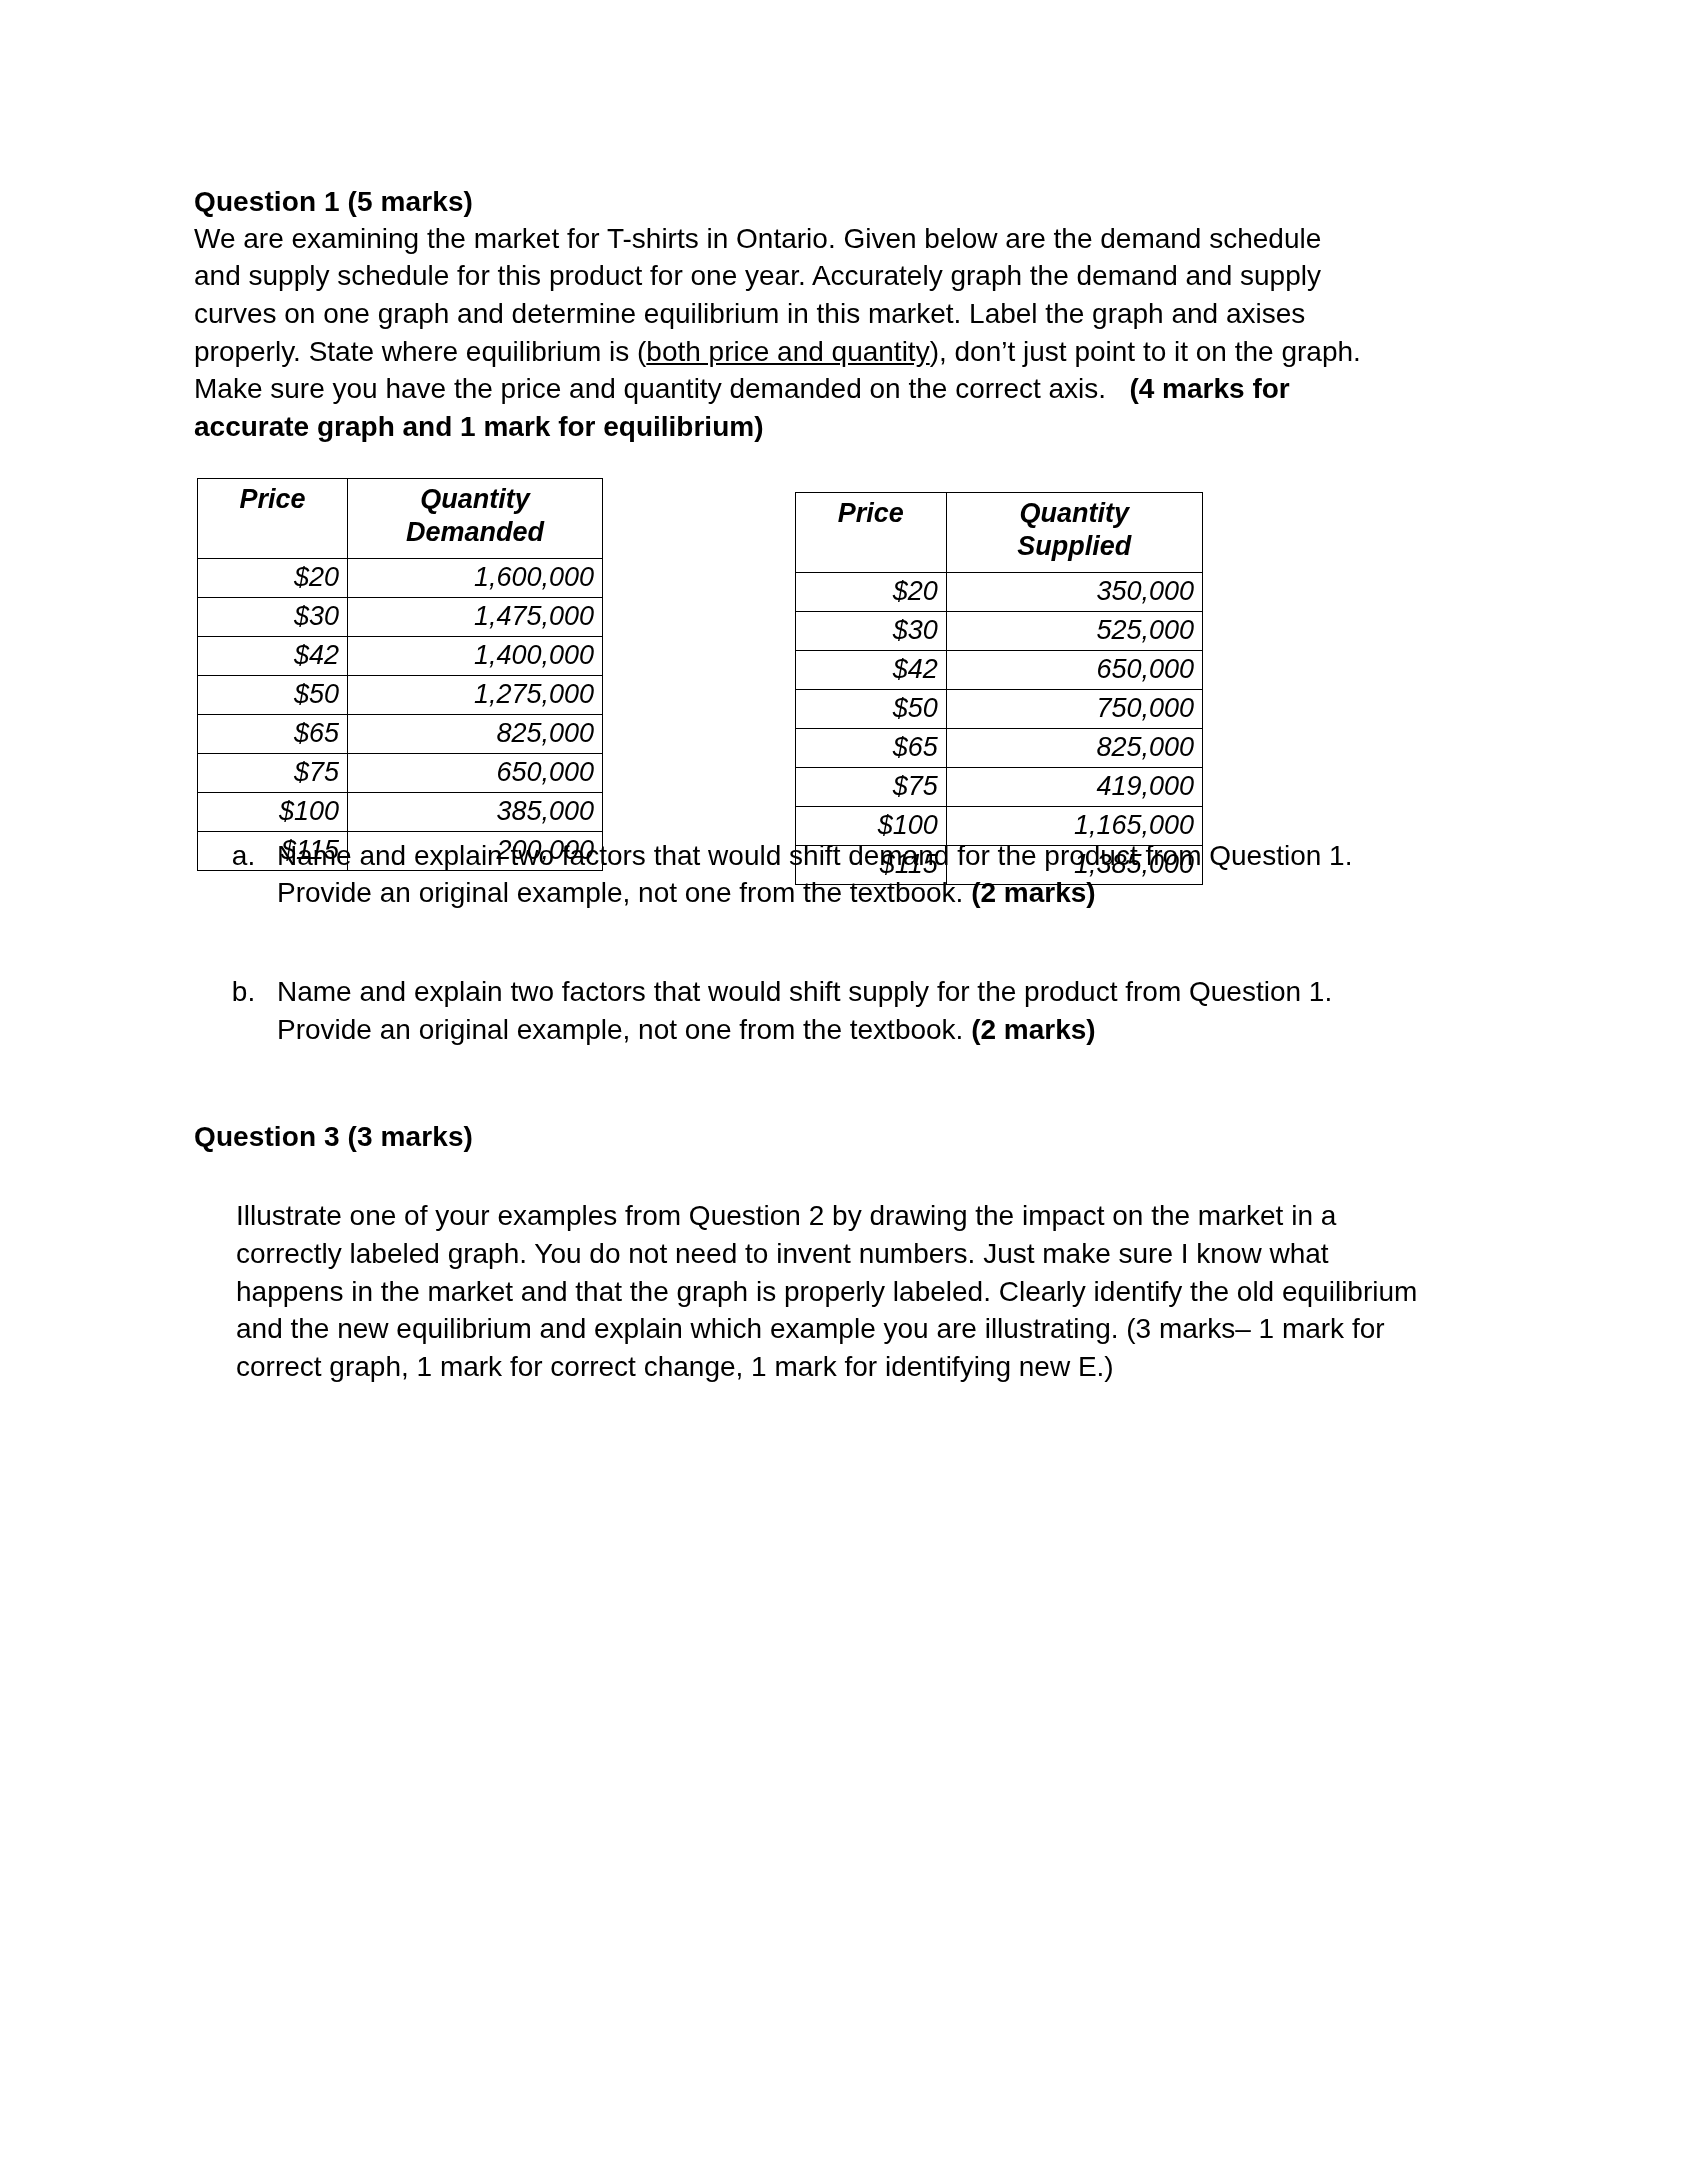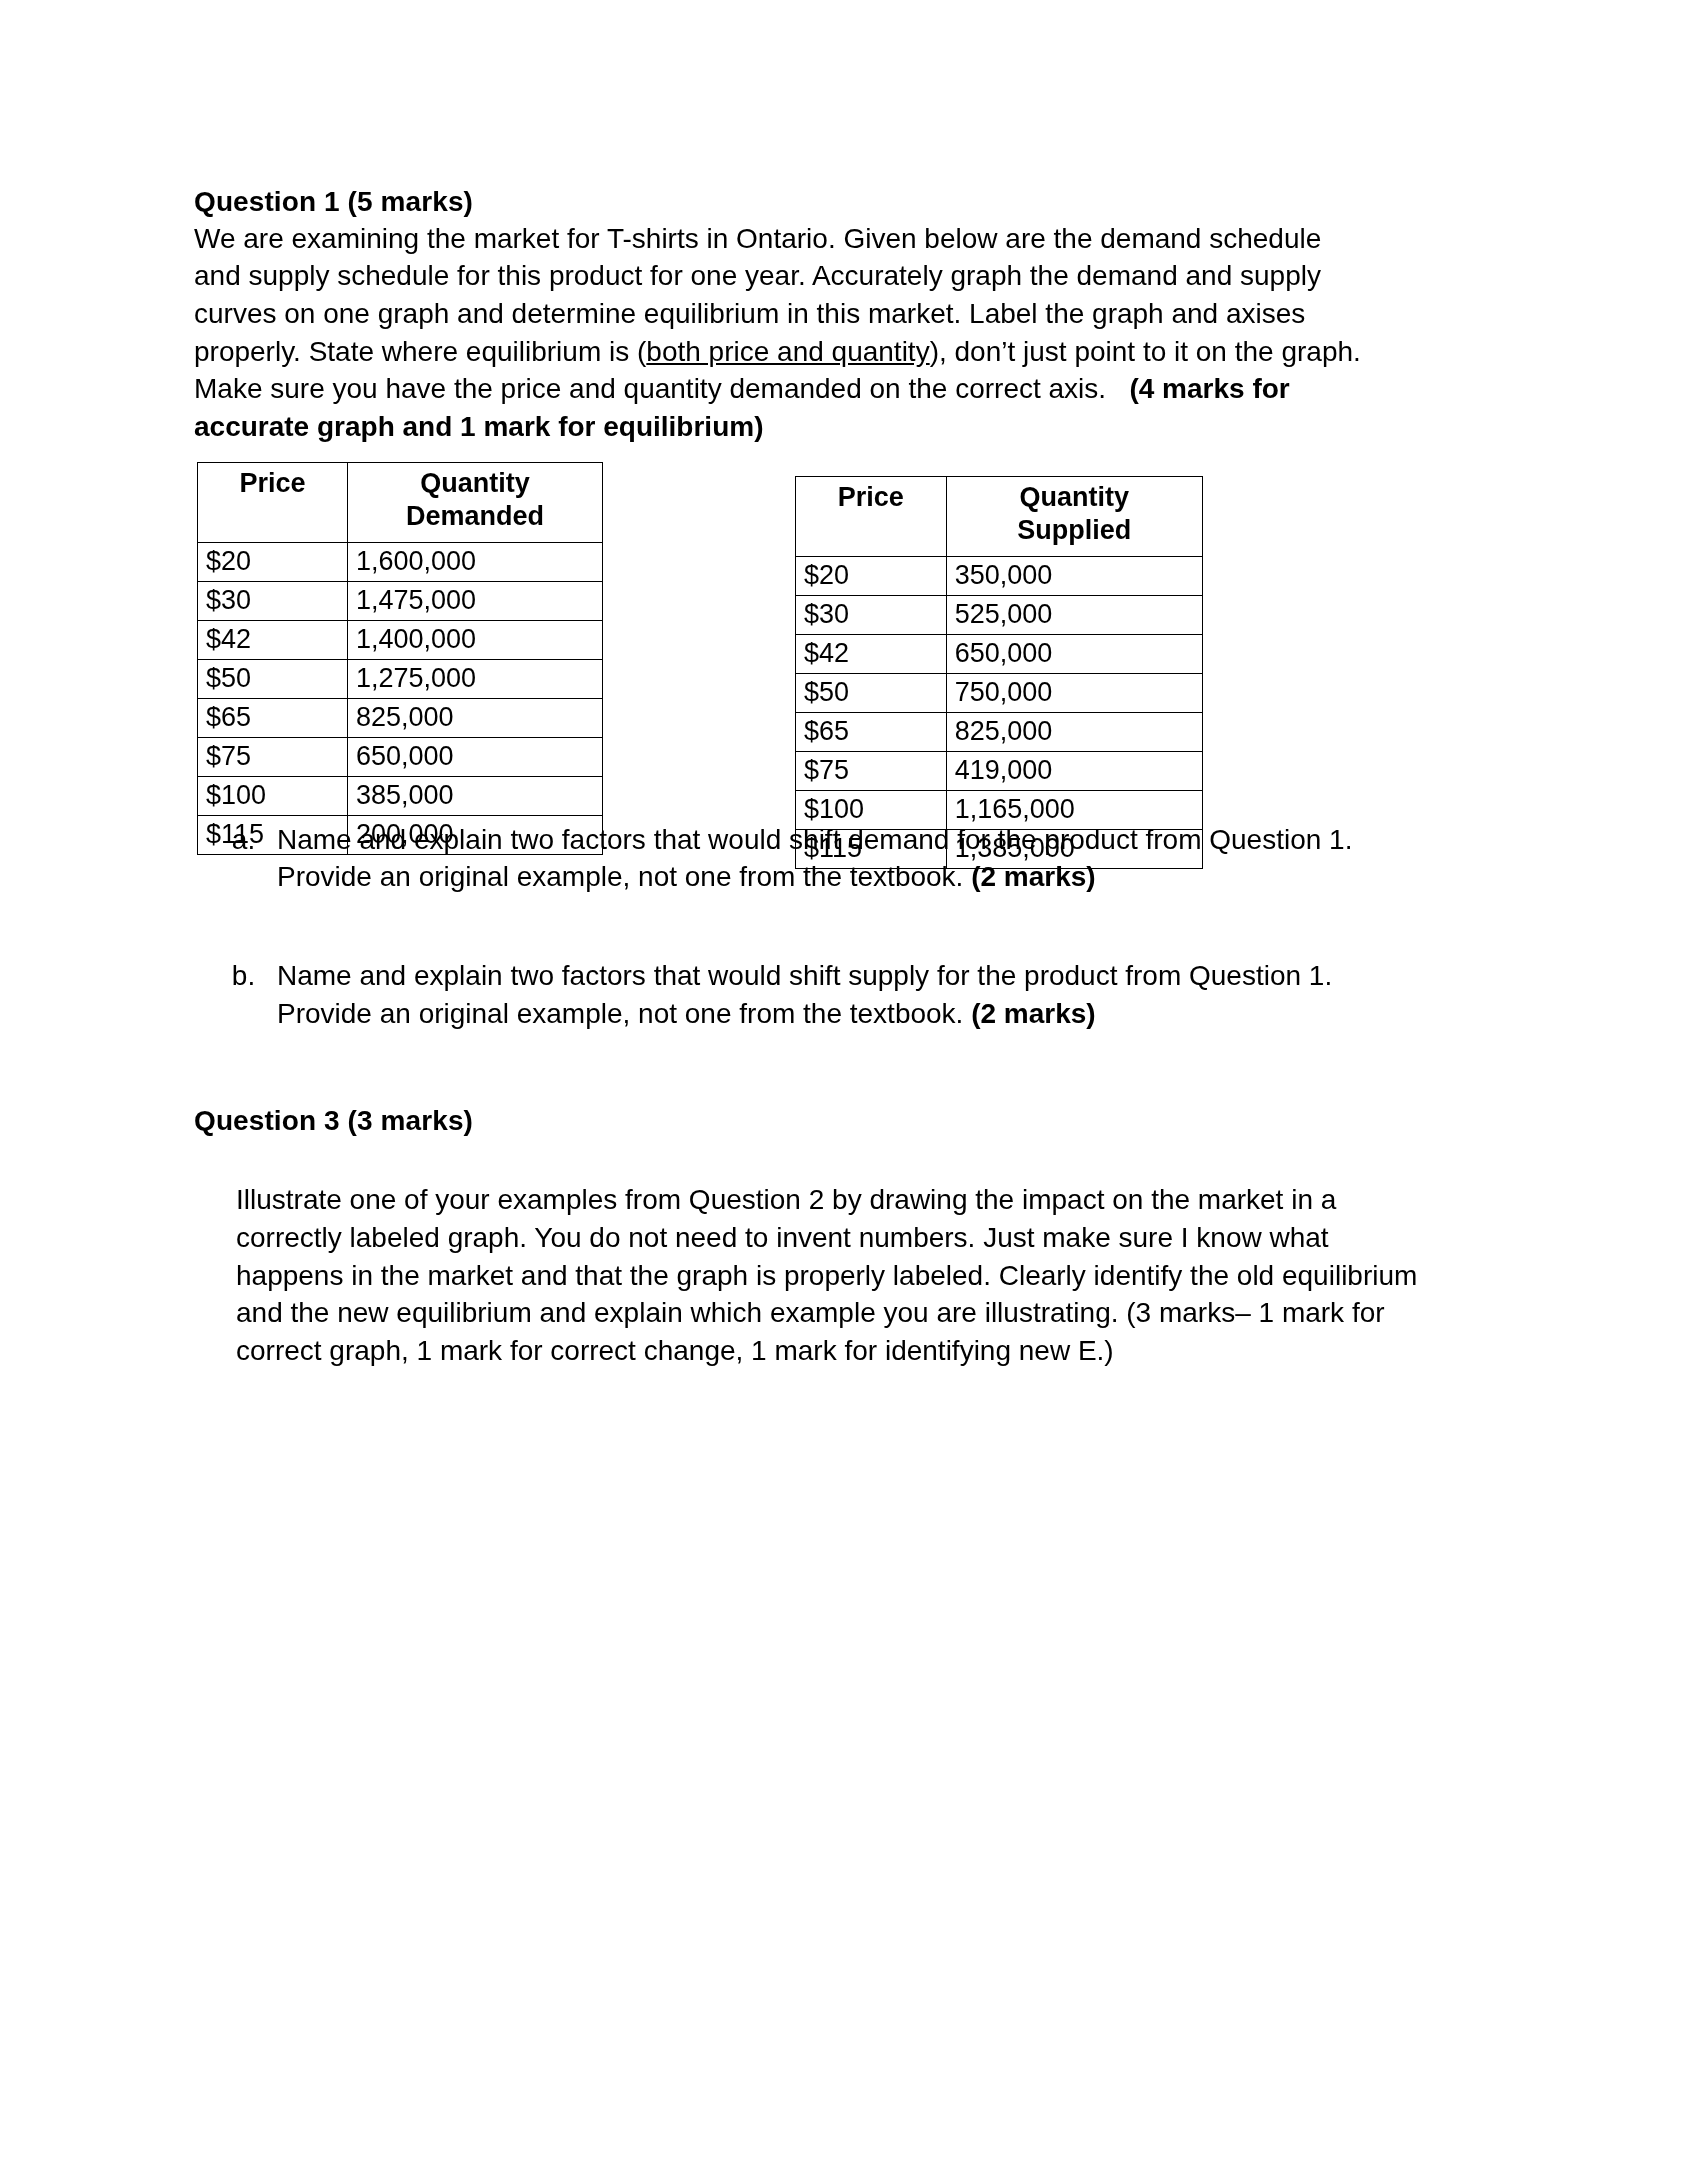--- a/index.html
+++ b/index.html
@@ -44,21 +44,22 @@
     text-align: left;
     width: 1178px;
   }
   .q1-body .b { font-weight: bold; }
   .q1-body .u { text-decoration: underline; }
 
   
   .tables-row {
     position: relative;
     height: 317px;
-    margin-top: 16px;
+    margin-top: 32px;
+    font-style: italic;
   }
   table.sched {
     border-collapse: collapse;
     table-layout: fixed;
     position: absolute;
     font-size: 27px;
   }
   table.sched.demand {
     left: 3px;
     top: 0px;
@@ -78,23 +79,24 @@
   table.sched thead th {
     font-weight: bold;
     text-align: center;
     vertical-align: top;
     height: 73px;
     padding-top: 4px;
   }
   table.sched col.c-price { width: 150px; }
   table.sched col.c-qty   { width: 255px; }
   table.sched tbody td {
+    text-align: right;
     font-weight: normal;
     height: 35px;
-    padding-right: 24px;
+    padding-right: 8px;
   }
   table.sched .hdr-two-line { display: block; }
 
   
   .q2-heading { margin-top: 48px; }
   ol.q2-list {
     list-style: lower-alpha;
     margin: 42px 0 0 0;
     padding-left: 69px;
     font-size: 28px;

